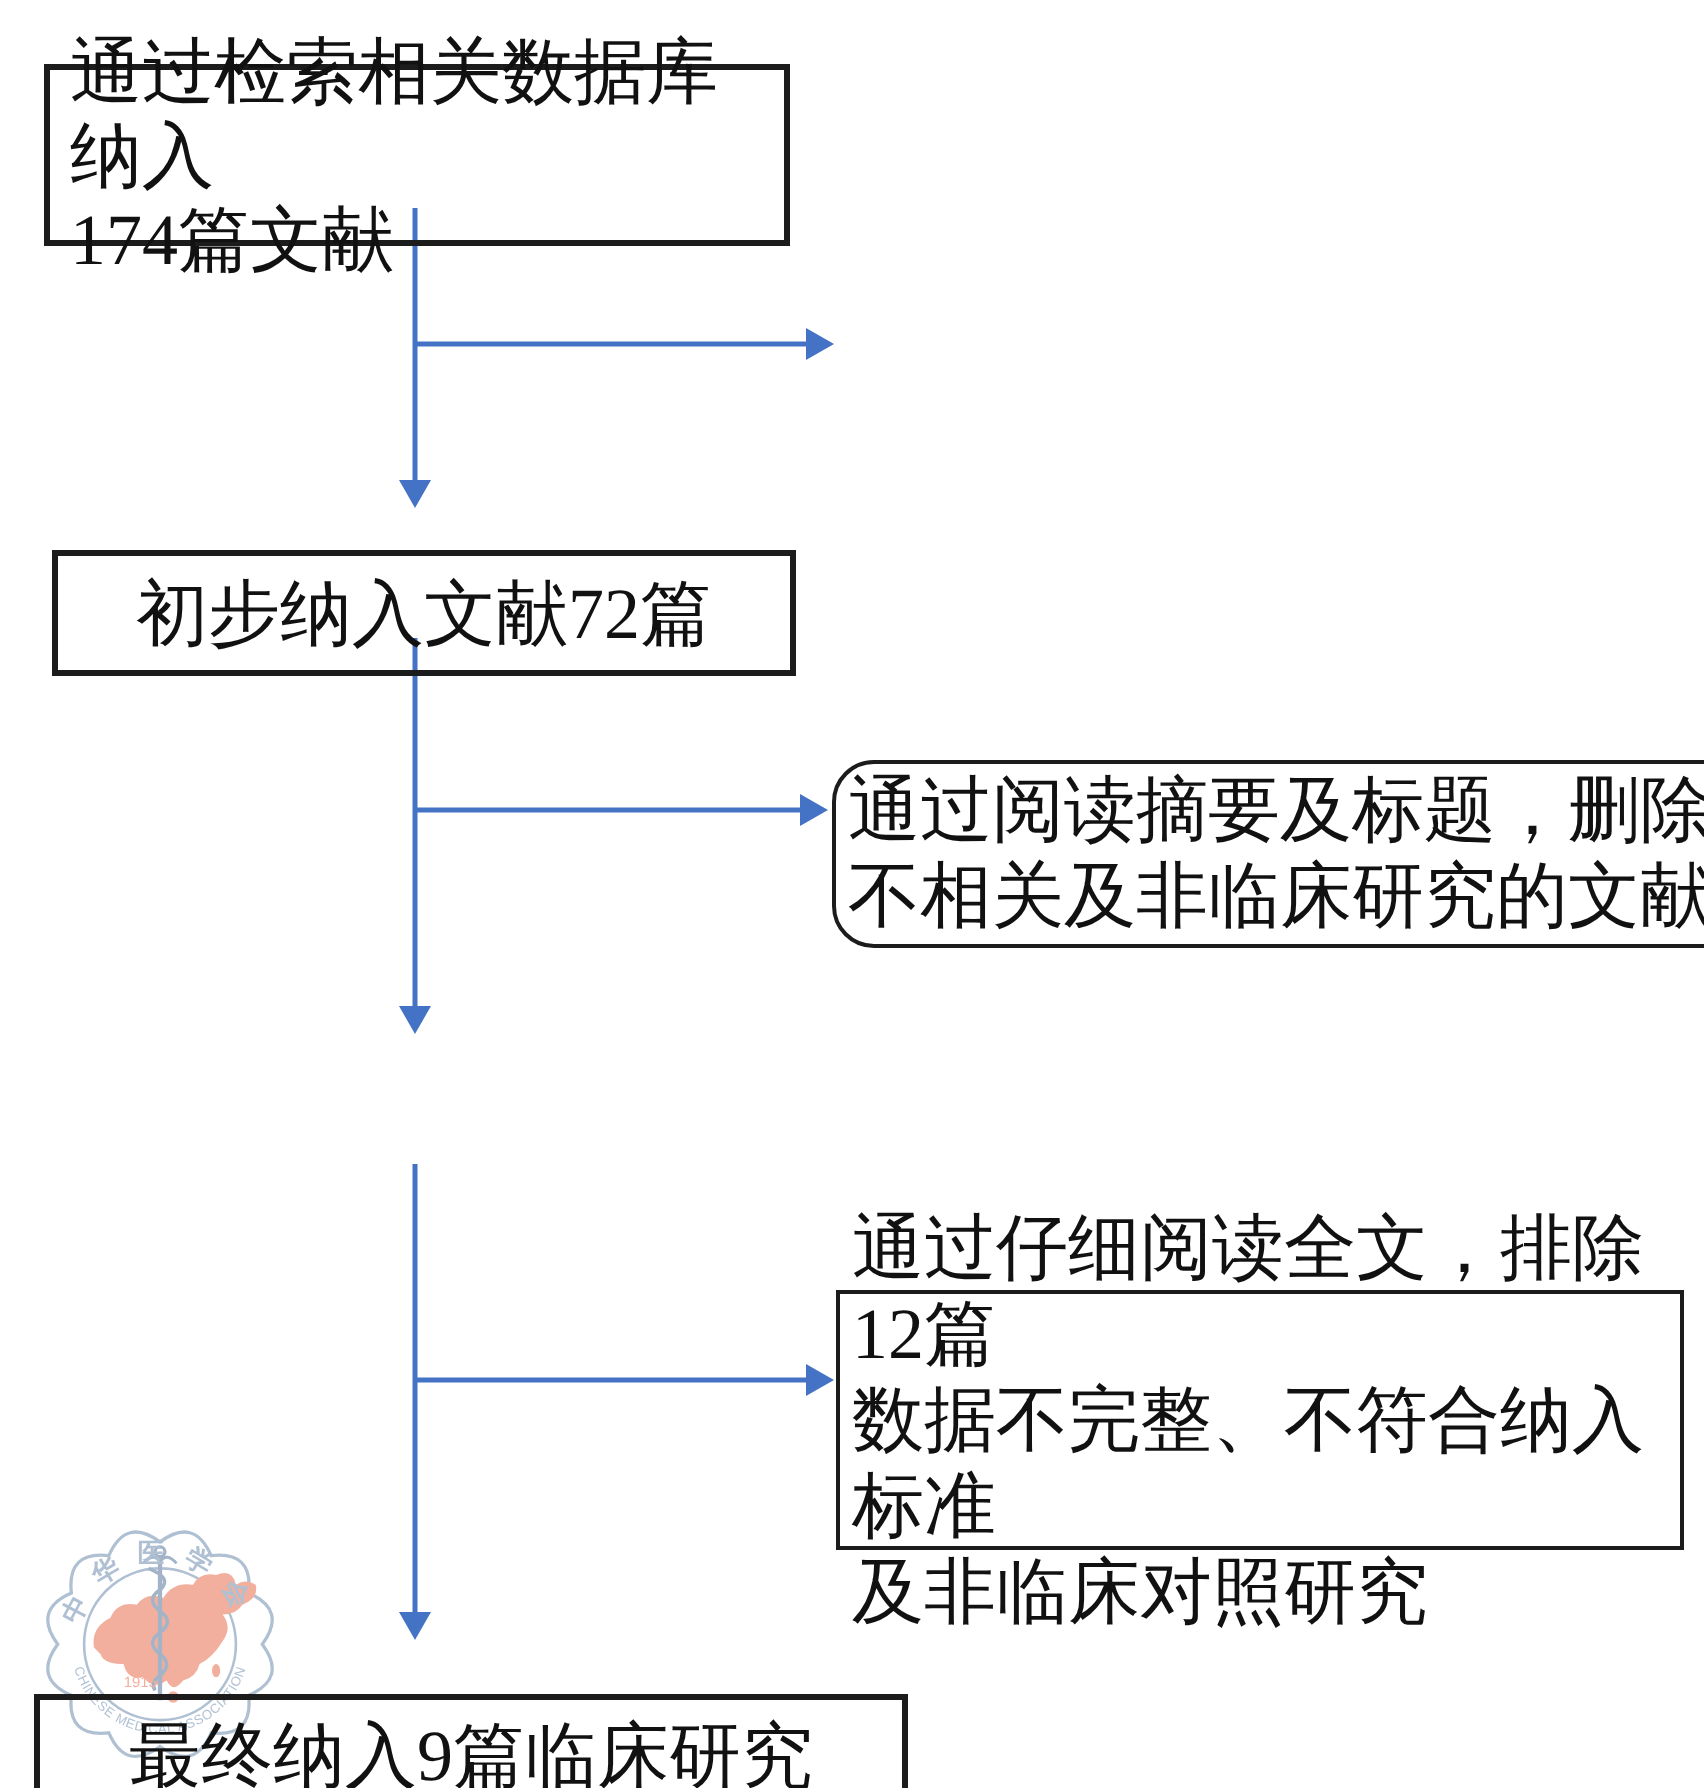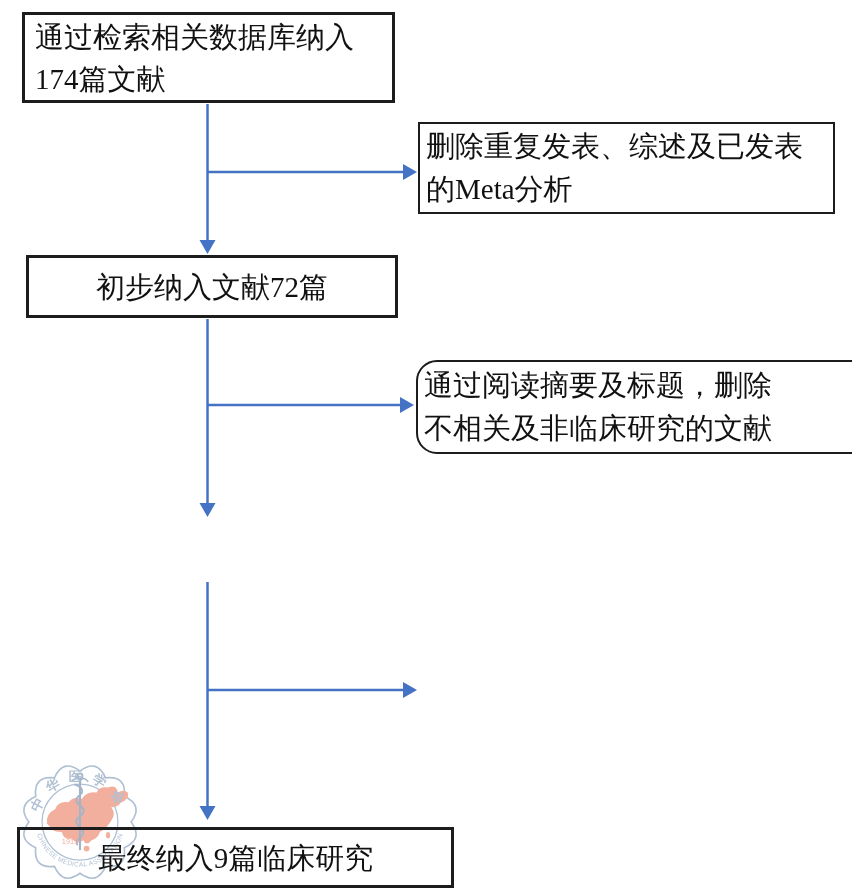--- a/index.html
+++ b/index.html
@@ -10,26 +10,27 @@
     overflow:hidden;
     font-family:"Liberation Serif","DejaVu Serif",serif;
     color:var(--text,#111);
   }
   .layer{position:absolute;left:0;top:0;}
   .box{
     position:absolute;
     box-sizing:border-box;
     background:transparent;
     border:3px solid var(--border,#1c1c1c);
-    font-size:29px;
+    font-size:36px;
     line-height:42px;
     color:var(--text,#111);
     display:flex;
     align-items:center;
     z-index:3;
+    margin-top:20px;
   }
   .box .txt{white-space:pre-line;display:block;width:100%;}
   .box.main-left{justify-content:flex-start;padding:2px 10px;}
   .box.main-center{justify-content:flex-start;text-align:center;padding:0 6px;}
   .box.side{border-width:2px;justify-content:flex-start;padding:2px 6px;line-height:43px;}
   .arrows{z-index:2;}
   .watermark{z-index:1;opacity:0.85;}
   .arrow-stroke{stroke:var(--arrow,#4472C4);stroke-width:2.5;fill:none;}
   .arrow-head{fill:var(--arrow,#4472C4);stroke:none;}
   .seal-line{stroke:var(--seal,#a3b6cc);fill:none;}
@@ -106,24 +107,25 @@
 
   <div class="box main-center" style="left:26px;top:255px;width:372px;height:63px;">
     <span class="txt">初步纳入文献72篇</span>
   </div>
 
 
   <div class="box main-center" style="left:17px;top:827px;width:437px;height:61px;">
     <span class="txt">最终纳入9篇临床研究</span>
   </div>
 
-  <div class="box side" style="left:418px;top:122px;width:417px;height:92px;">
-    <span class="txt">删除重复发表、综述及已发表
-的Meta分析</span>
-  </div>
 
   <div class="box side" style="left:416px;top:360px;width:481px;height:94px;border-radius:21px;">
     <span class="txt">通过阅读摘要及标题，删除
 不相关及非临床研究的文献</span>
   </div>
 
+  <div class="box side" style="left:418px;top:625px;width:424px;height:130px;">
+    <span class="txt">通过仔细阅读全文，排除12篇
+数据不完整、不符合纳入标准
+及非临床对照研究</span>
+  </div>
 
 </div>
 
 </body></html>

